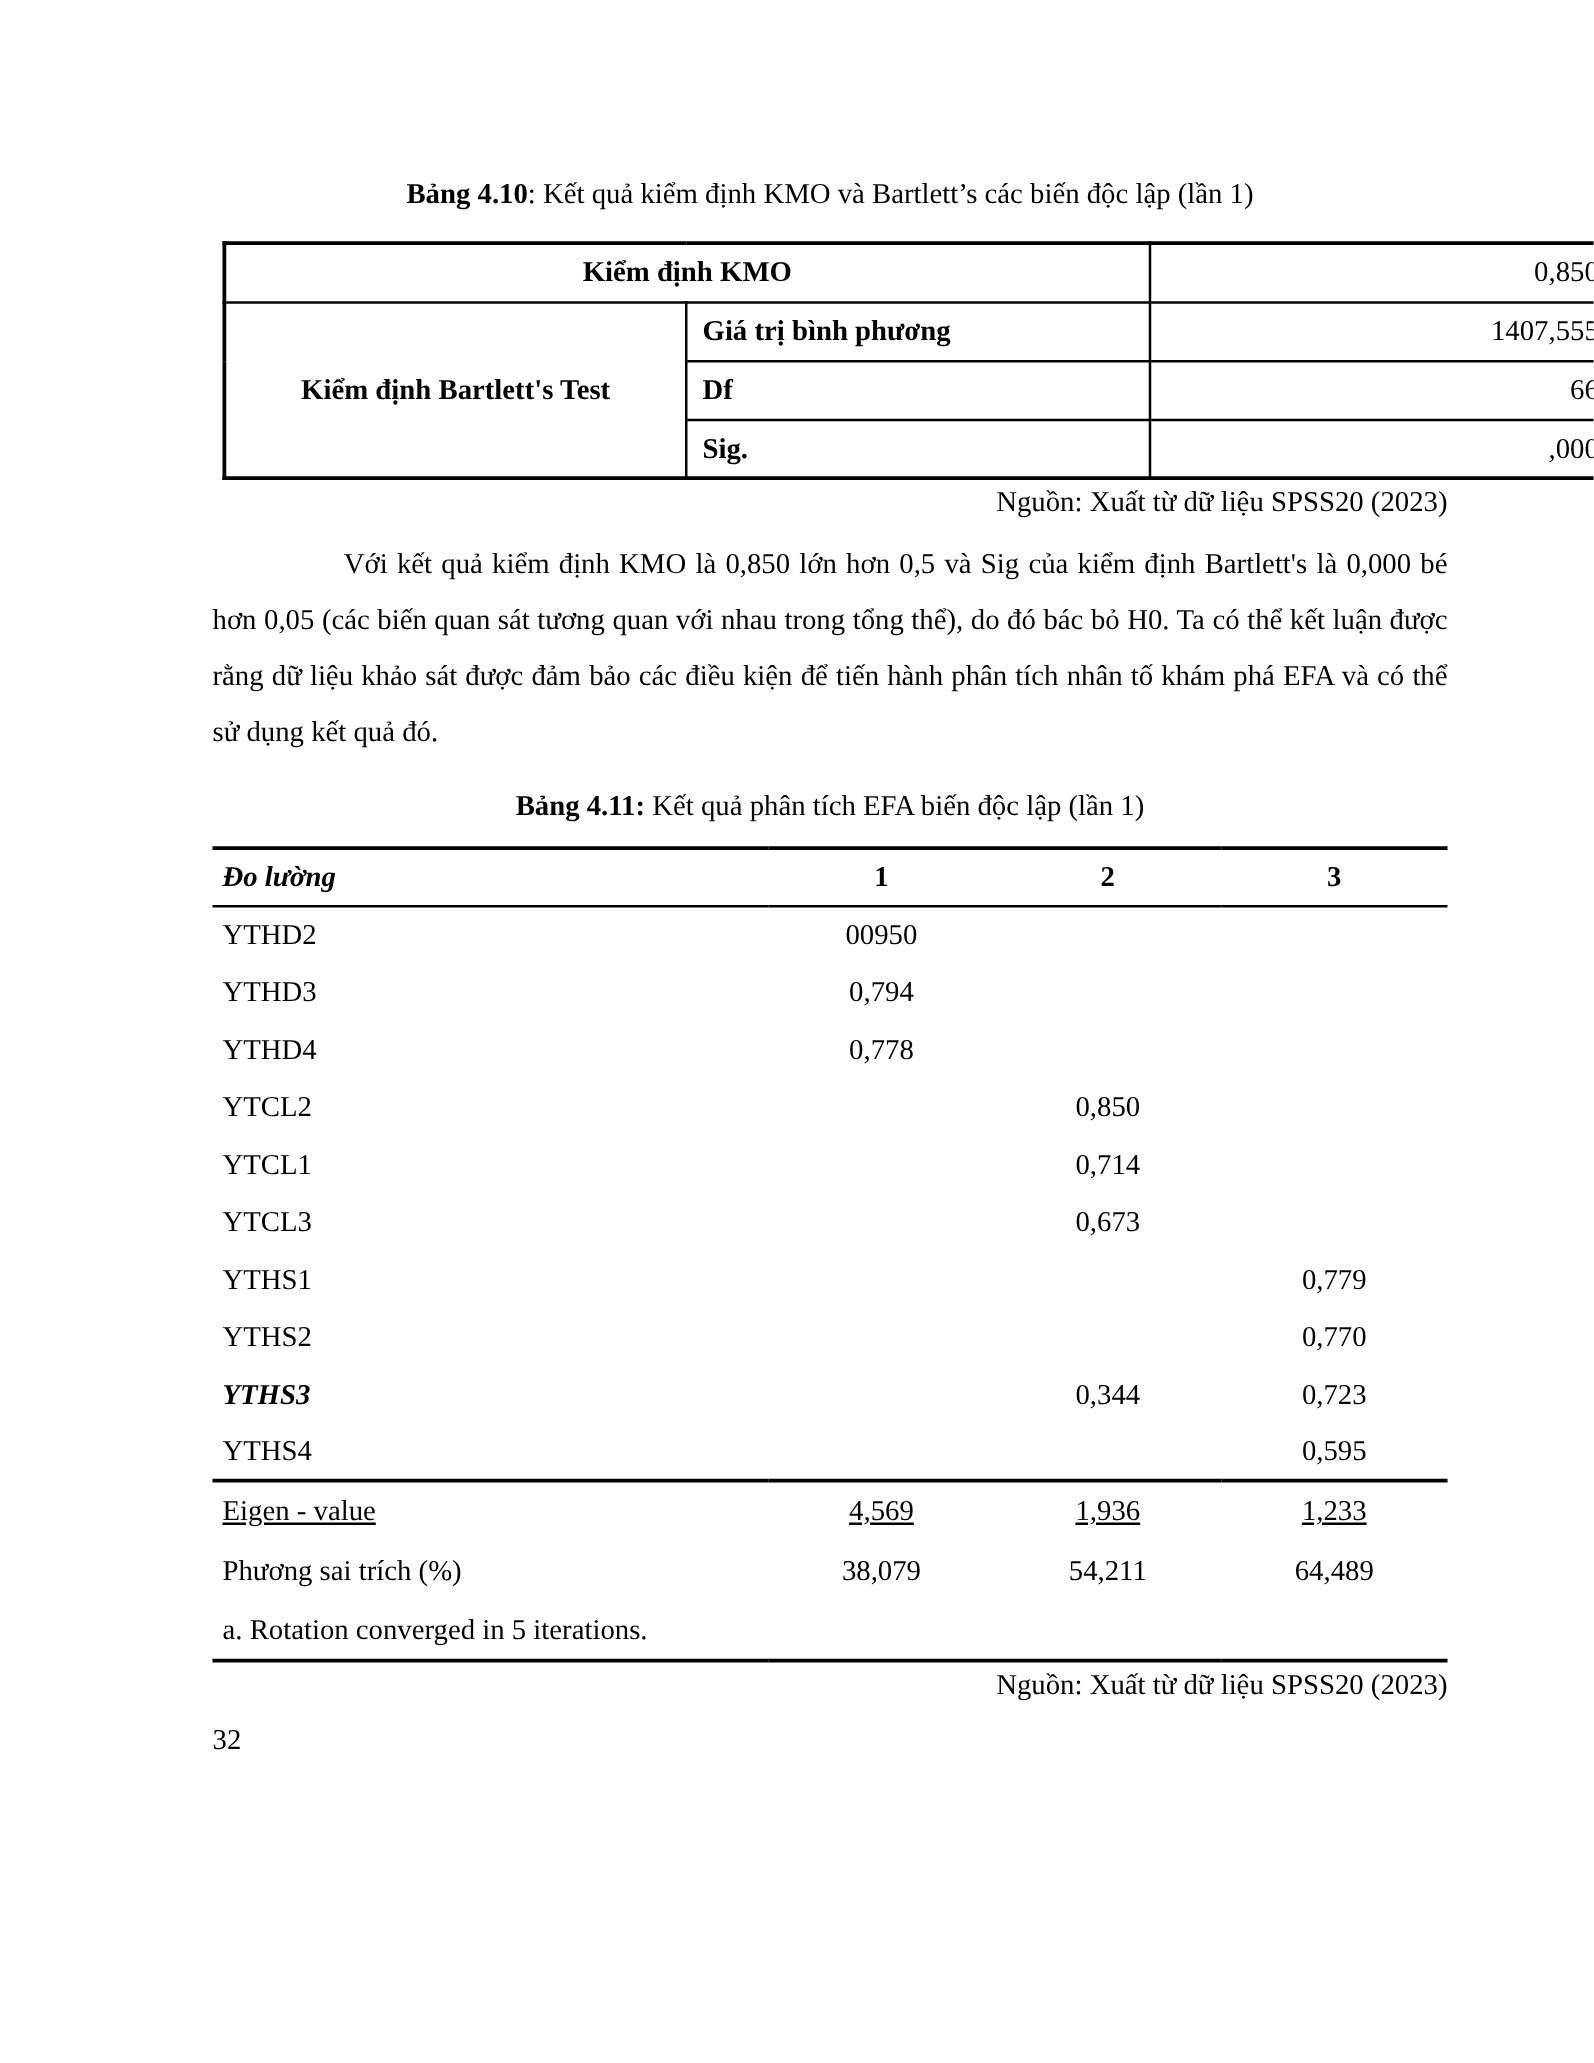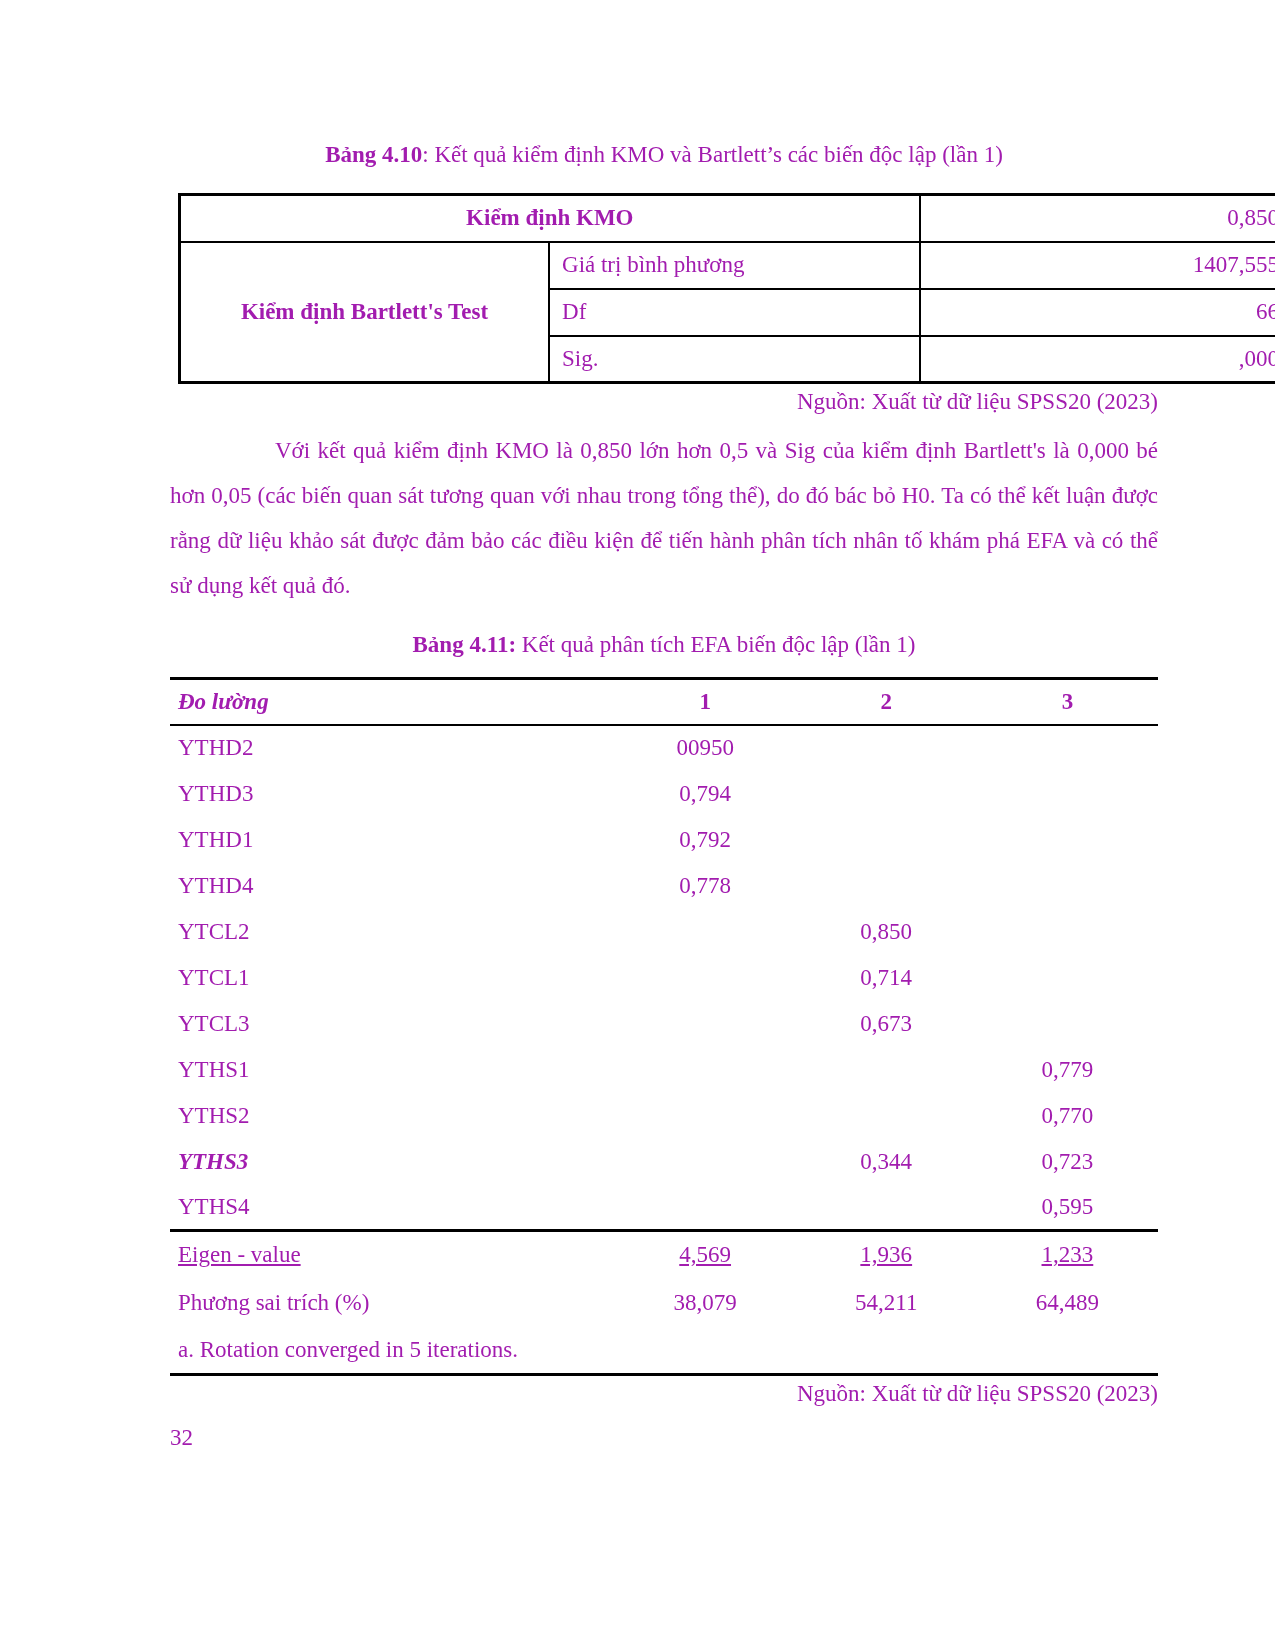--- a/index.html
+++ b/index.html
@@ -2,21 +2,21 @@
 <html><head>
 <meta charset="utf-8">
 <style>
   * { margin: 0; padding: 0; box-sizing: border-box; }
   html, body { background: #ffffff; }
   .page {
     width: 1275px;
     height: 1650px;
     margin: 0 auto;
     background: #ffffff;
-    color: #a21caf;
+    color: #000000;
     font-family: "Liberation Serif", "DejaVu Serif", serif;
     font-size: 23px;
     padding: 140px 117px 0 170px;
     overflow: hidden;
   }
   .b { font-weight: bold; }
   .caption { text-align: center; margin-bottom: 24px; line-height: 29px; }
   .caption2 { margin-top: 22px; margin-bottom: 18px; }
 
   
@@ -28,21 +28,21 @@
     border: 3px solid #000;
   }
   table.kmo td {
     border: 2px solid #000;
     height: 47px;
     vertical-align: middle;
     padding: 2px 12px;
   }
   table.kmo td.center { text-align: center; }
   table.kmo td.right  { text-align: right; }
-  table.kmo td.left   { text-align: left; }
+  table.kmo td.left   { text-align: left; font-weight: bold; }
 
   .source {
     text-align: right;
     margin-top: 4px;
     line-height: 28px;
   }
 
   .para {
     margin-top: 12px;
     text-align: justify;
@@ -140,26 +140,20 @@
           <td class="num"></td>
           <td class="num"></td>
         </tr>
         <tr>
           <td class="lbl">YTHD3</td>
           <td class="num">0,794</td>
           <td class="num"></td>
           <td class="num"></td>
         </tr>
         <tr>
-          <td class="lbl">YTHD1</td>
-          <td class="num">0,792</td>
-          <td class="num"></td>
-          <td class="num"></td>
-        </tr>
-        <tr>
           <td class="lbl">YTHD4</td>
           <td class="num">0,778</td>
           <td class="num"></td>
           <td class="num"></td>
         </tr>
         <tr>
           <td class="lbl">YTCL2</td>
           <td class="num"></td>
           <td class="num">0,850</td>
           <td class="num"></td>

